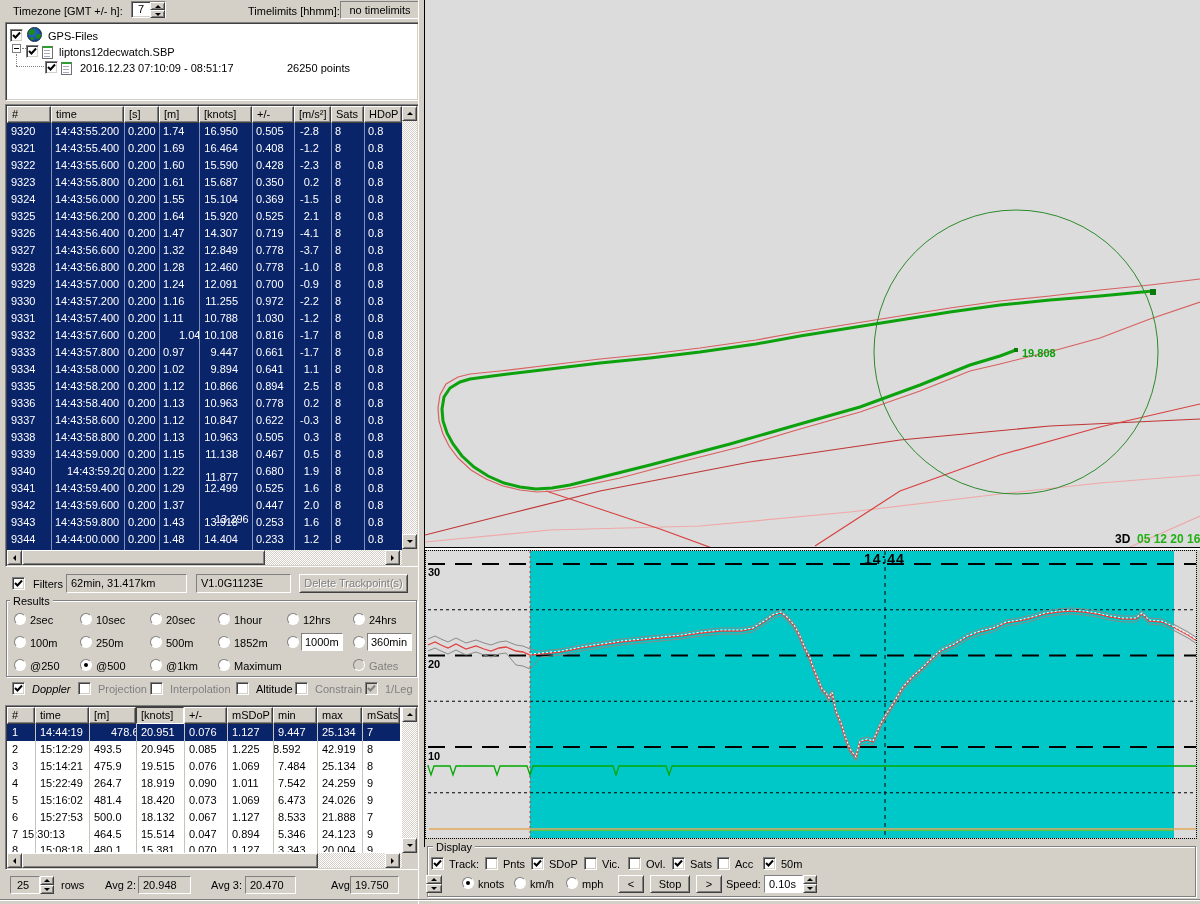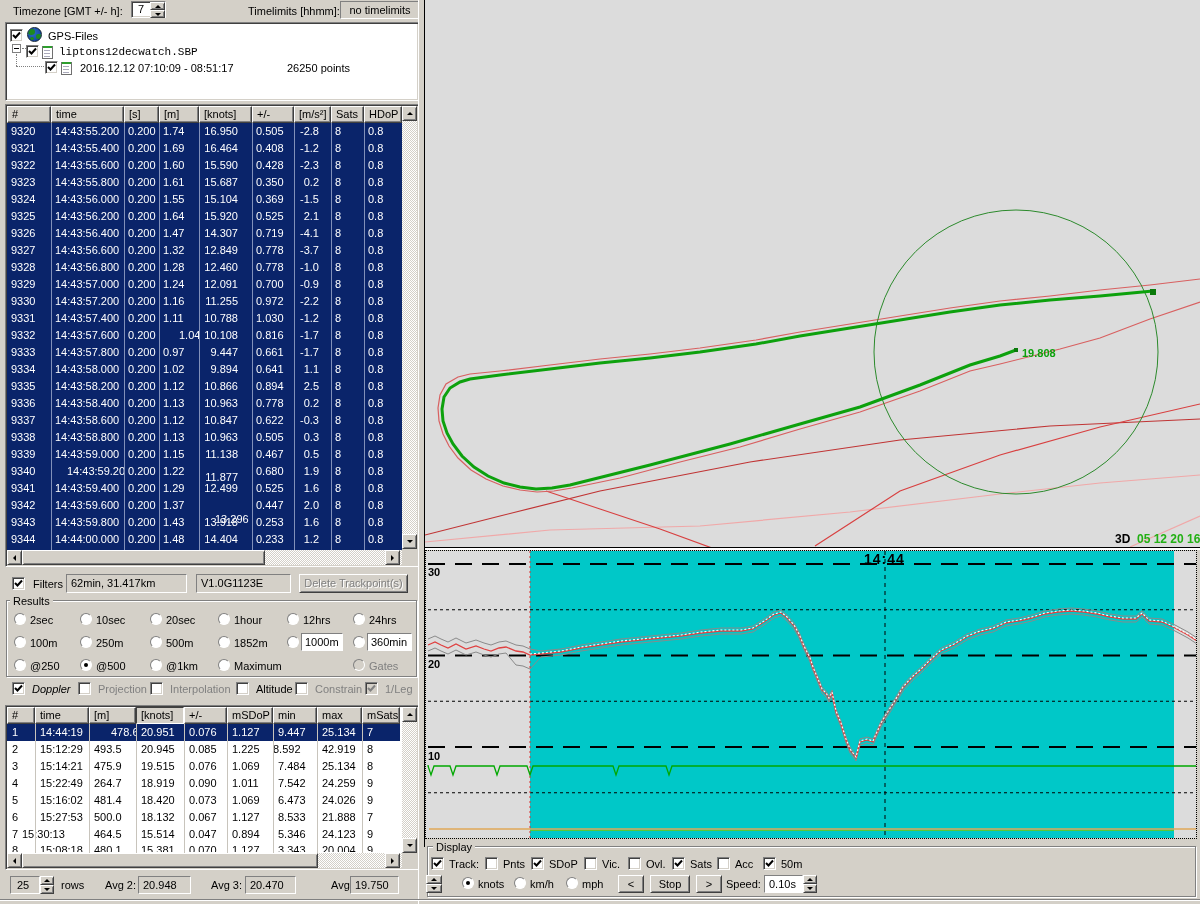--- a/index.html
+++ b/index.html
@@ -52,30 +52,30 @@
 <div class="lbl " style="left:48px;top:30px;">GPS-Files</div>
 <span class="abs" style="left:12px;top:44px;width:9px;height:9px;background:#fff;border:1px solid #808080;"></span>
 <span class="abs" style="left:14px;top:48px;width:5px;height:1px;background:#000;"></span>
 <span class="abs" style="left:22px;top:48px;width:4px;height:1px;border-top:1px dotted #808080;"></span>
 <span class="cb" style="left:26px;top:45px;background:#fff">
     <svg width="11" height="11" style="position:absolute;left:0;top:0">
       <path d="M2 5 L4.5 7.5 L9 2.5" stroke="#000" stroke-width="2" fill="none"></path>
     </svg>
   </span>
 <span class="doc" style="left:42px;top:46px"></span>
-<div class="lbl " style="left:59px;top:46px;font-family:Liberation Mono, monospace;">liptons12decwatch.SBP</div>
+<div class="lbl " style="left:59px;top:46px;">liptons12decwatch.SBP</div>
 <span class="abs" style="left:16px;top:54px;width:1px;height:12px;border-left:1px dotted #808080;"></span>
 <span class="abs" style="left:16px;top:66px;width:28px;height:1px;border-top:1px dotted #808080;"></span>
 <span class="cb" style="left:45px;top:61px;background:#fff">
     <svg width="11" height="11" style="position:absolute;left:0;top:0">
       <path d="M2 5 L4.5 7.5 L9 2.5" stroke="#000" stroke-width="2" fill="none"></path>
     </svg>
   </span>
 <span class="doc" style="left:61px;top:62px"></span>
-<div class="lbl " style="left:80px;top:62px;">2016.12.12 07:10:09 - 08:51:17</div>
+<div class="lbl " style="left:80px;top:62px;">2016.12.23 07:10:09 - 08:51:17</div>
 <div class="lbl " style="left:287px;top:62px;">26250 points</div>
 <div class="abs sunk" style="left:5px;top:104px;width:414px;height:463px;background:#d4d0c8"></div>
 <div class="abs" style="left:7px;top:123px;width:395px;height:427px;background:#0a246a"></div>
 <div class="hcell" style="left:7px;top:106px;width:44px;height:17px;line-height:15px">#</div>
 <div class="hcell" style="left:51px;top:106px;width:73px;height:17px;line-height:15px">time</div>
 <div class="hcell" style="left:124px;top:106px;width:35px;height:17px;line-height:15px">[s]</div>
 <div class="hcell" style="left:159px;top:106px;width:40px;height:17px;line-height:15px">[m]</div>
 <div class="hcell" style="left:199px;top:106px;width:53px;height:17px;line-height:15px">[knots]</div>
 <div class="hcell" style="left:252px;top:106px;width:42px;height:17px;line-height:15px">+/-</div>
 <div class="hcell" style="left:294px;top:106px;width:37px;height:17px;line-height:15px">[m/s²]</div>

